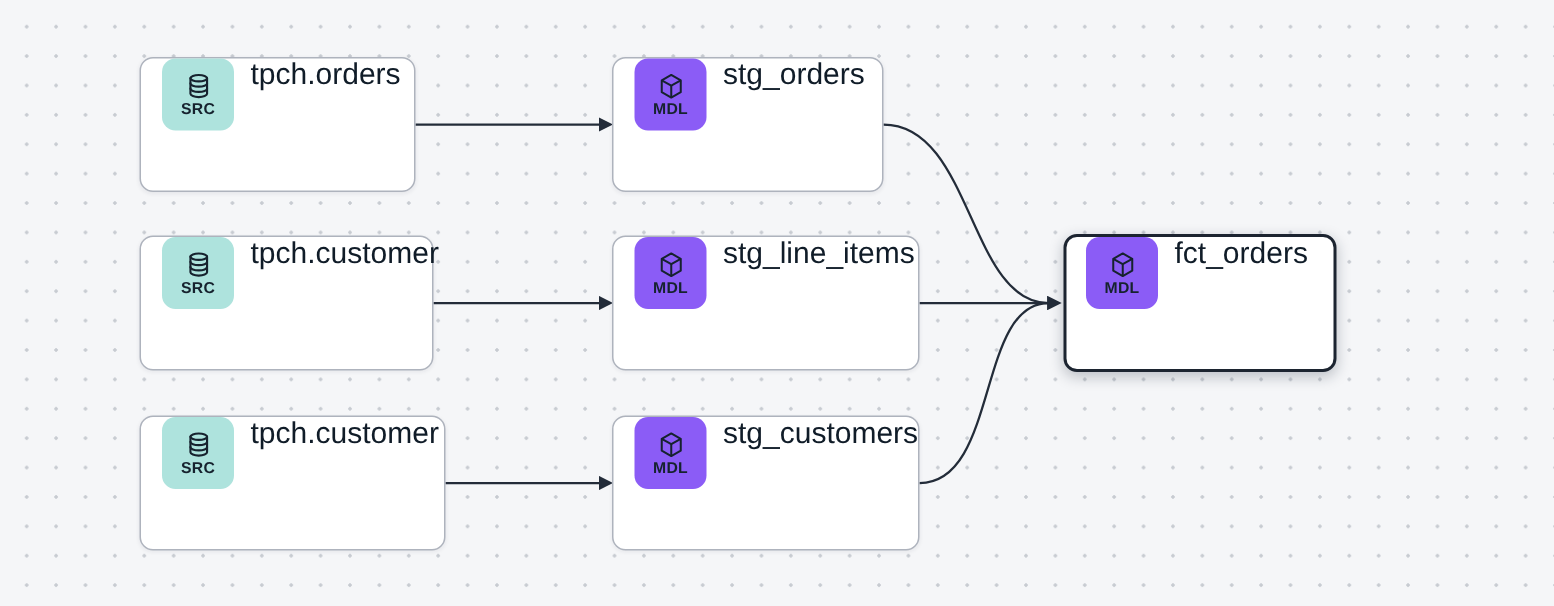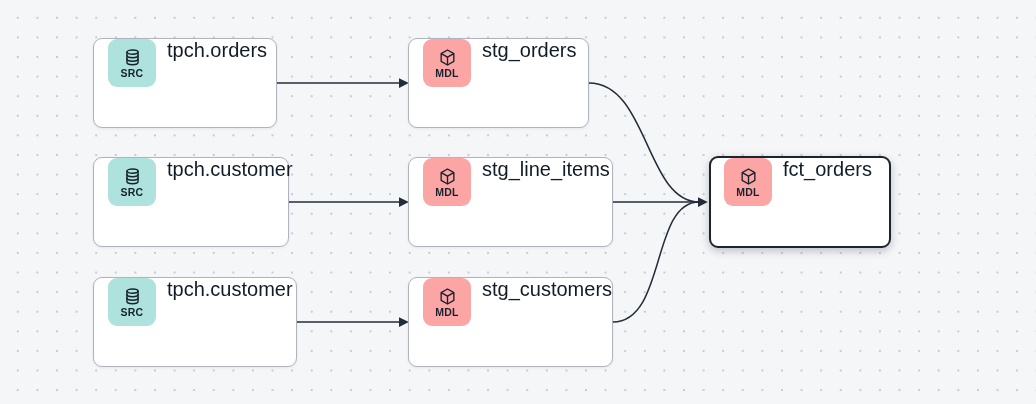--- a/index.html
+++ b/index.html
@@ -45,21 +45,21 @@
   }
   .badge{
     width:48px;height:48px;
     border-radius:9px;
     display:flex;flex-direction:column;
     align-items:center;justify-content:center;
     gap:1px;
     flex:0 0 auto;
   }
   .badge.src{background:#aee3dd;}
-  .badge.mdl{background:#fca5a5;}
+  .badge.mdl{background:#8b5cf6;}
   .badge-label{
     font-size:10.5px;
     font-weight:600;
     letter-spacing:.2px;
     color:#16222e;
     line-height:1;
   }
   .badge svg{display:block;}
   .node-label{
     font-size:20px;

